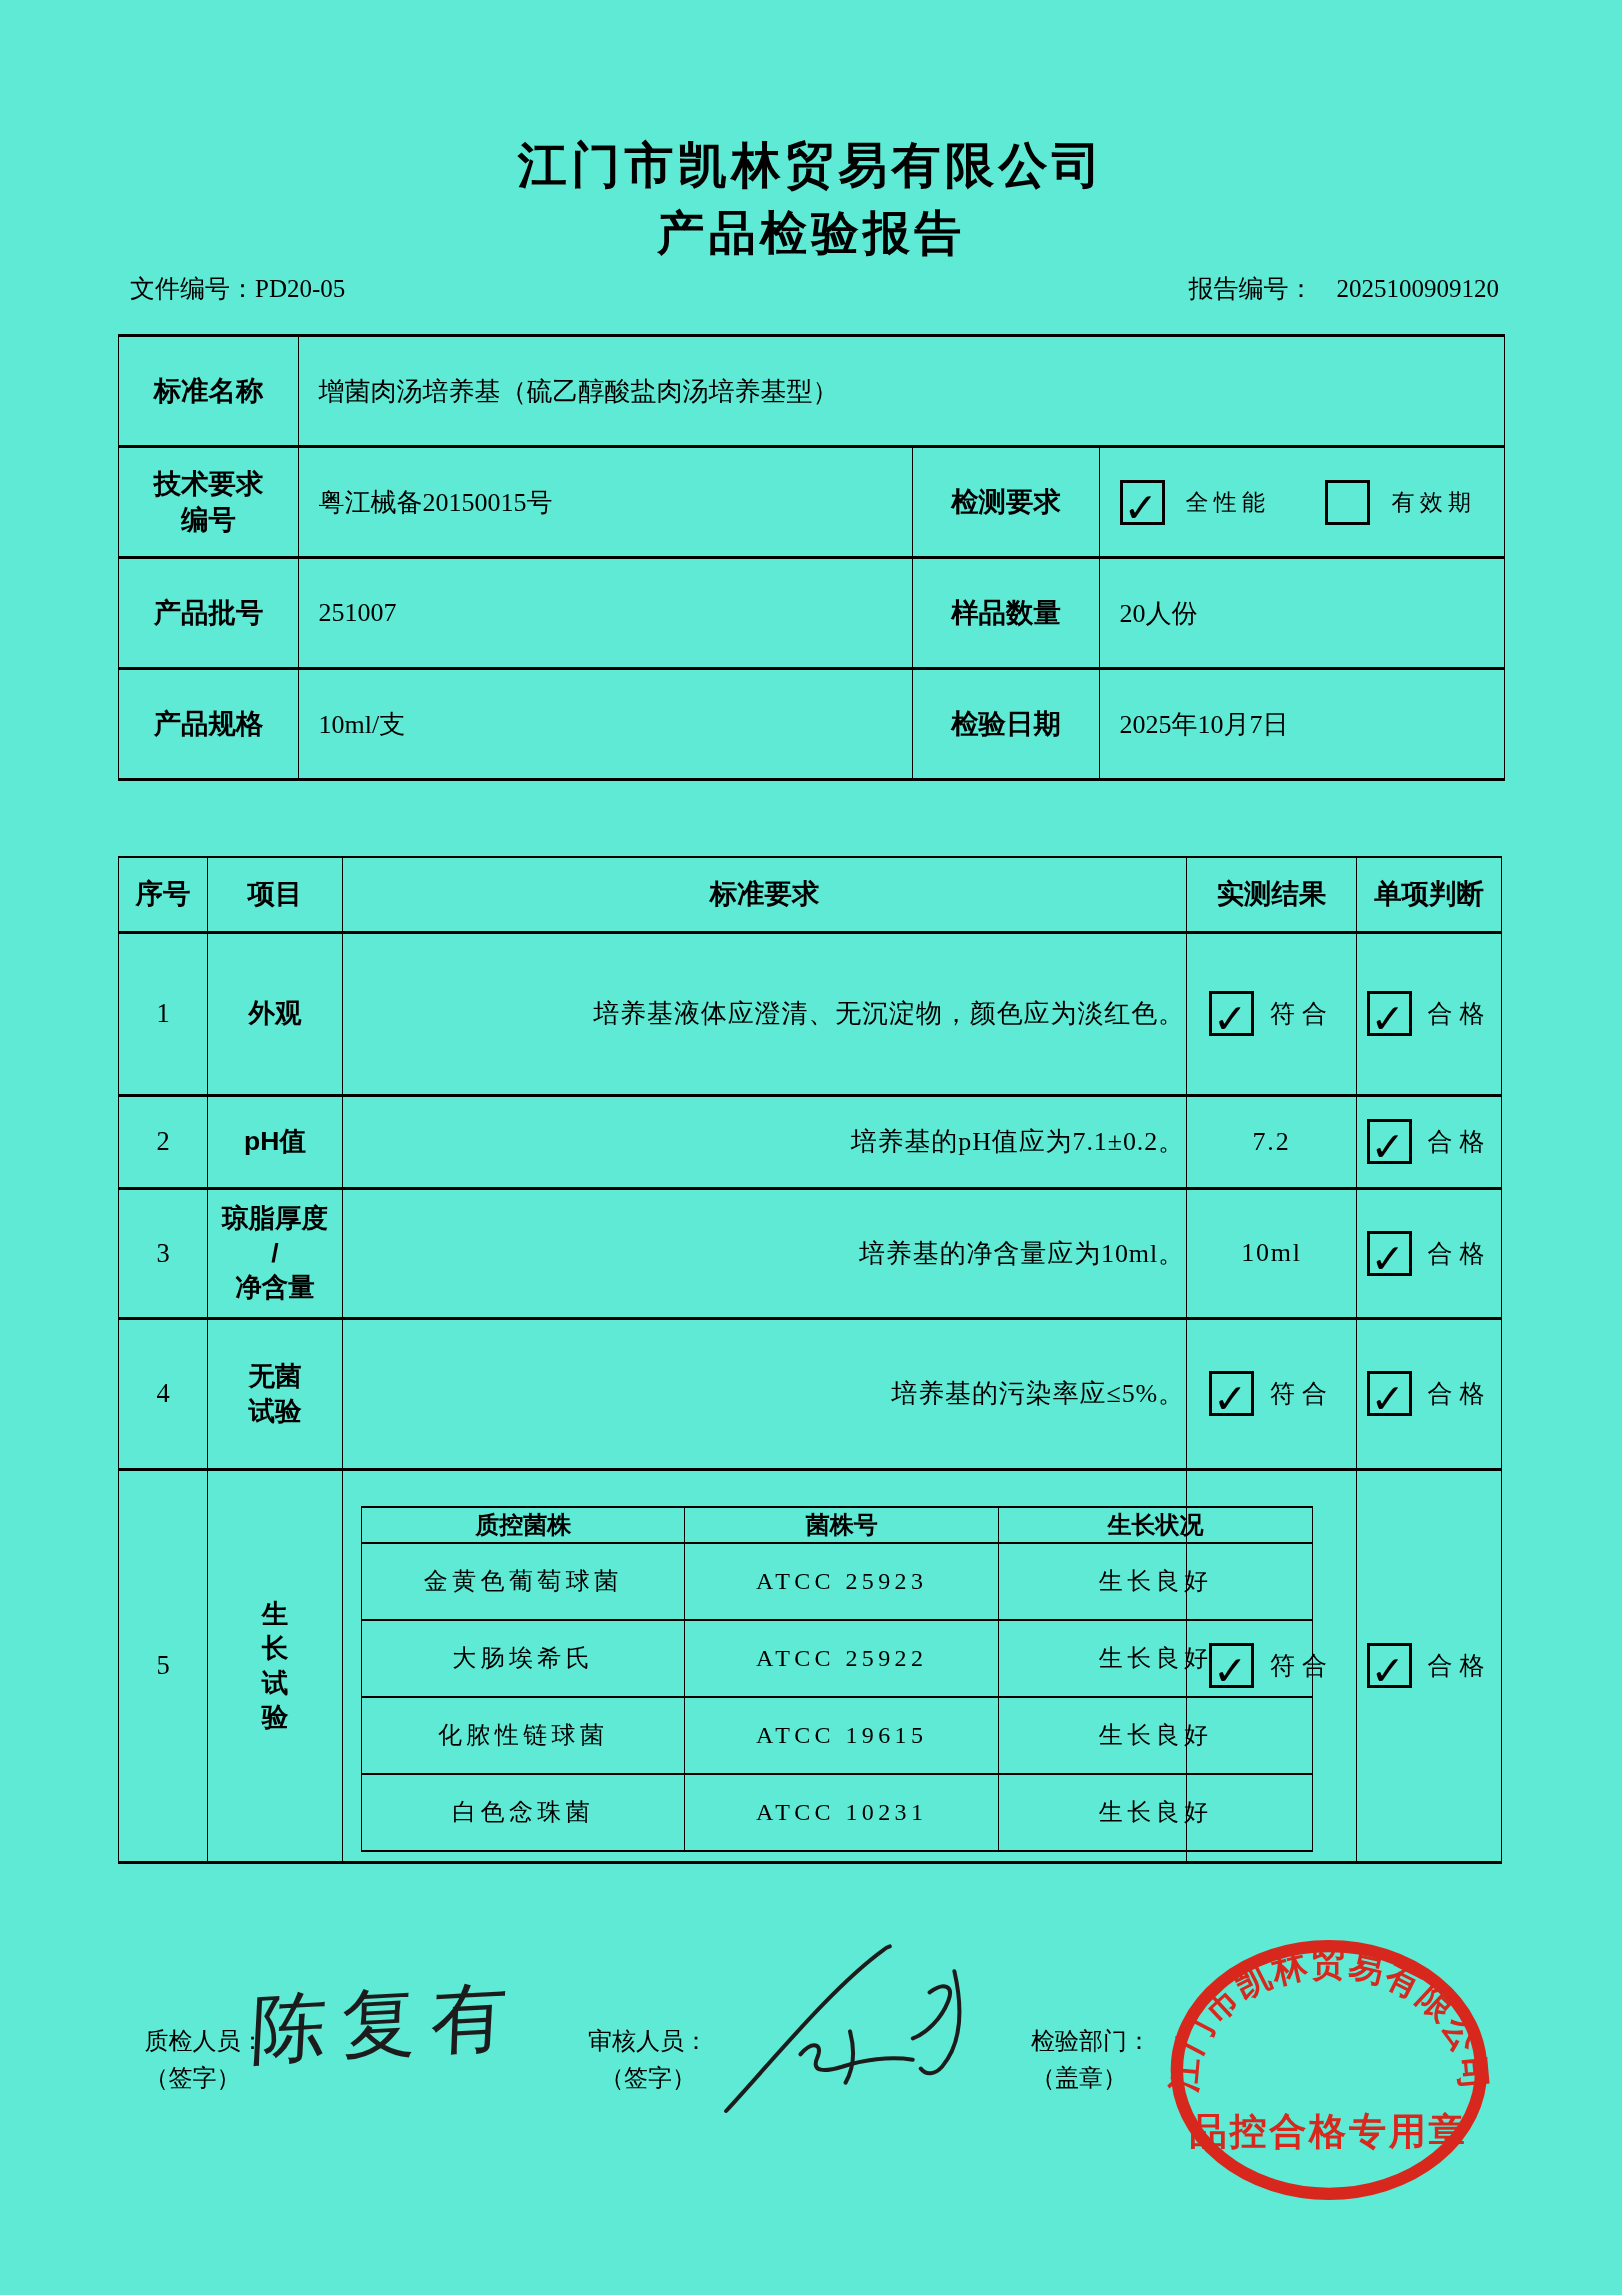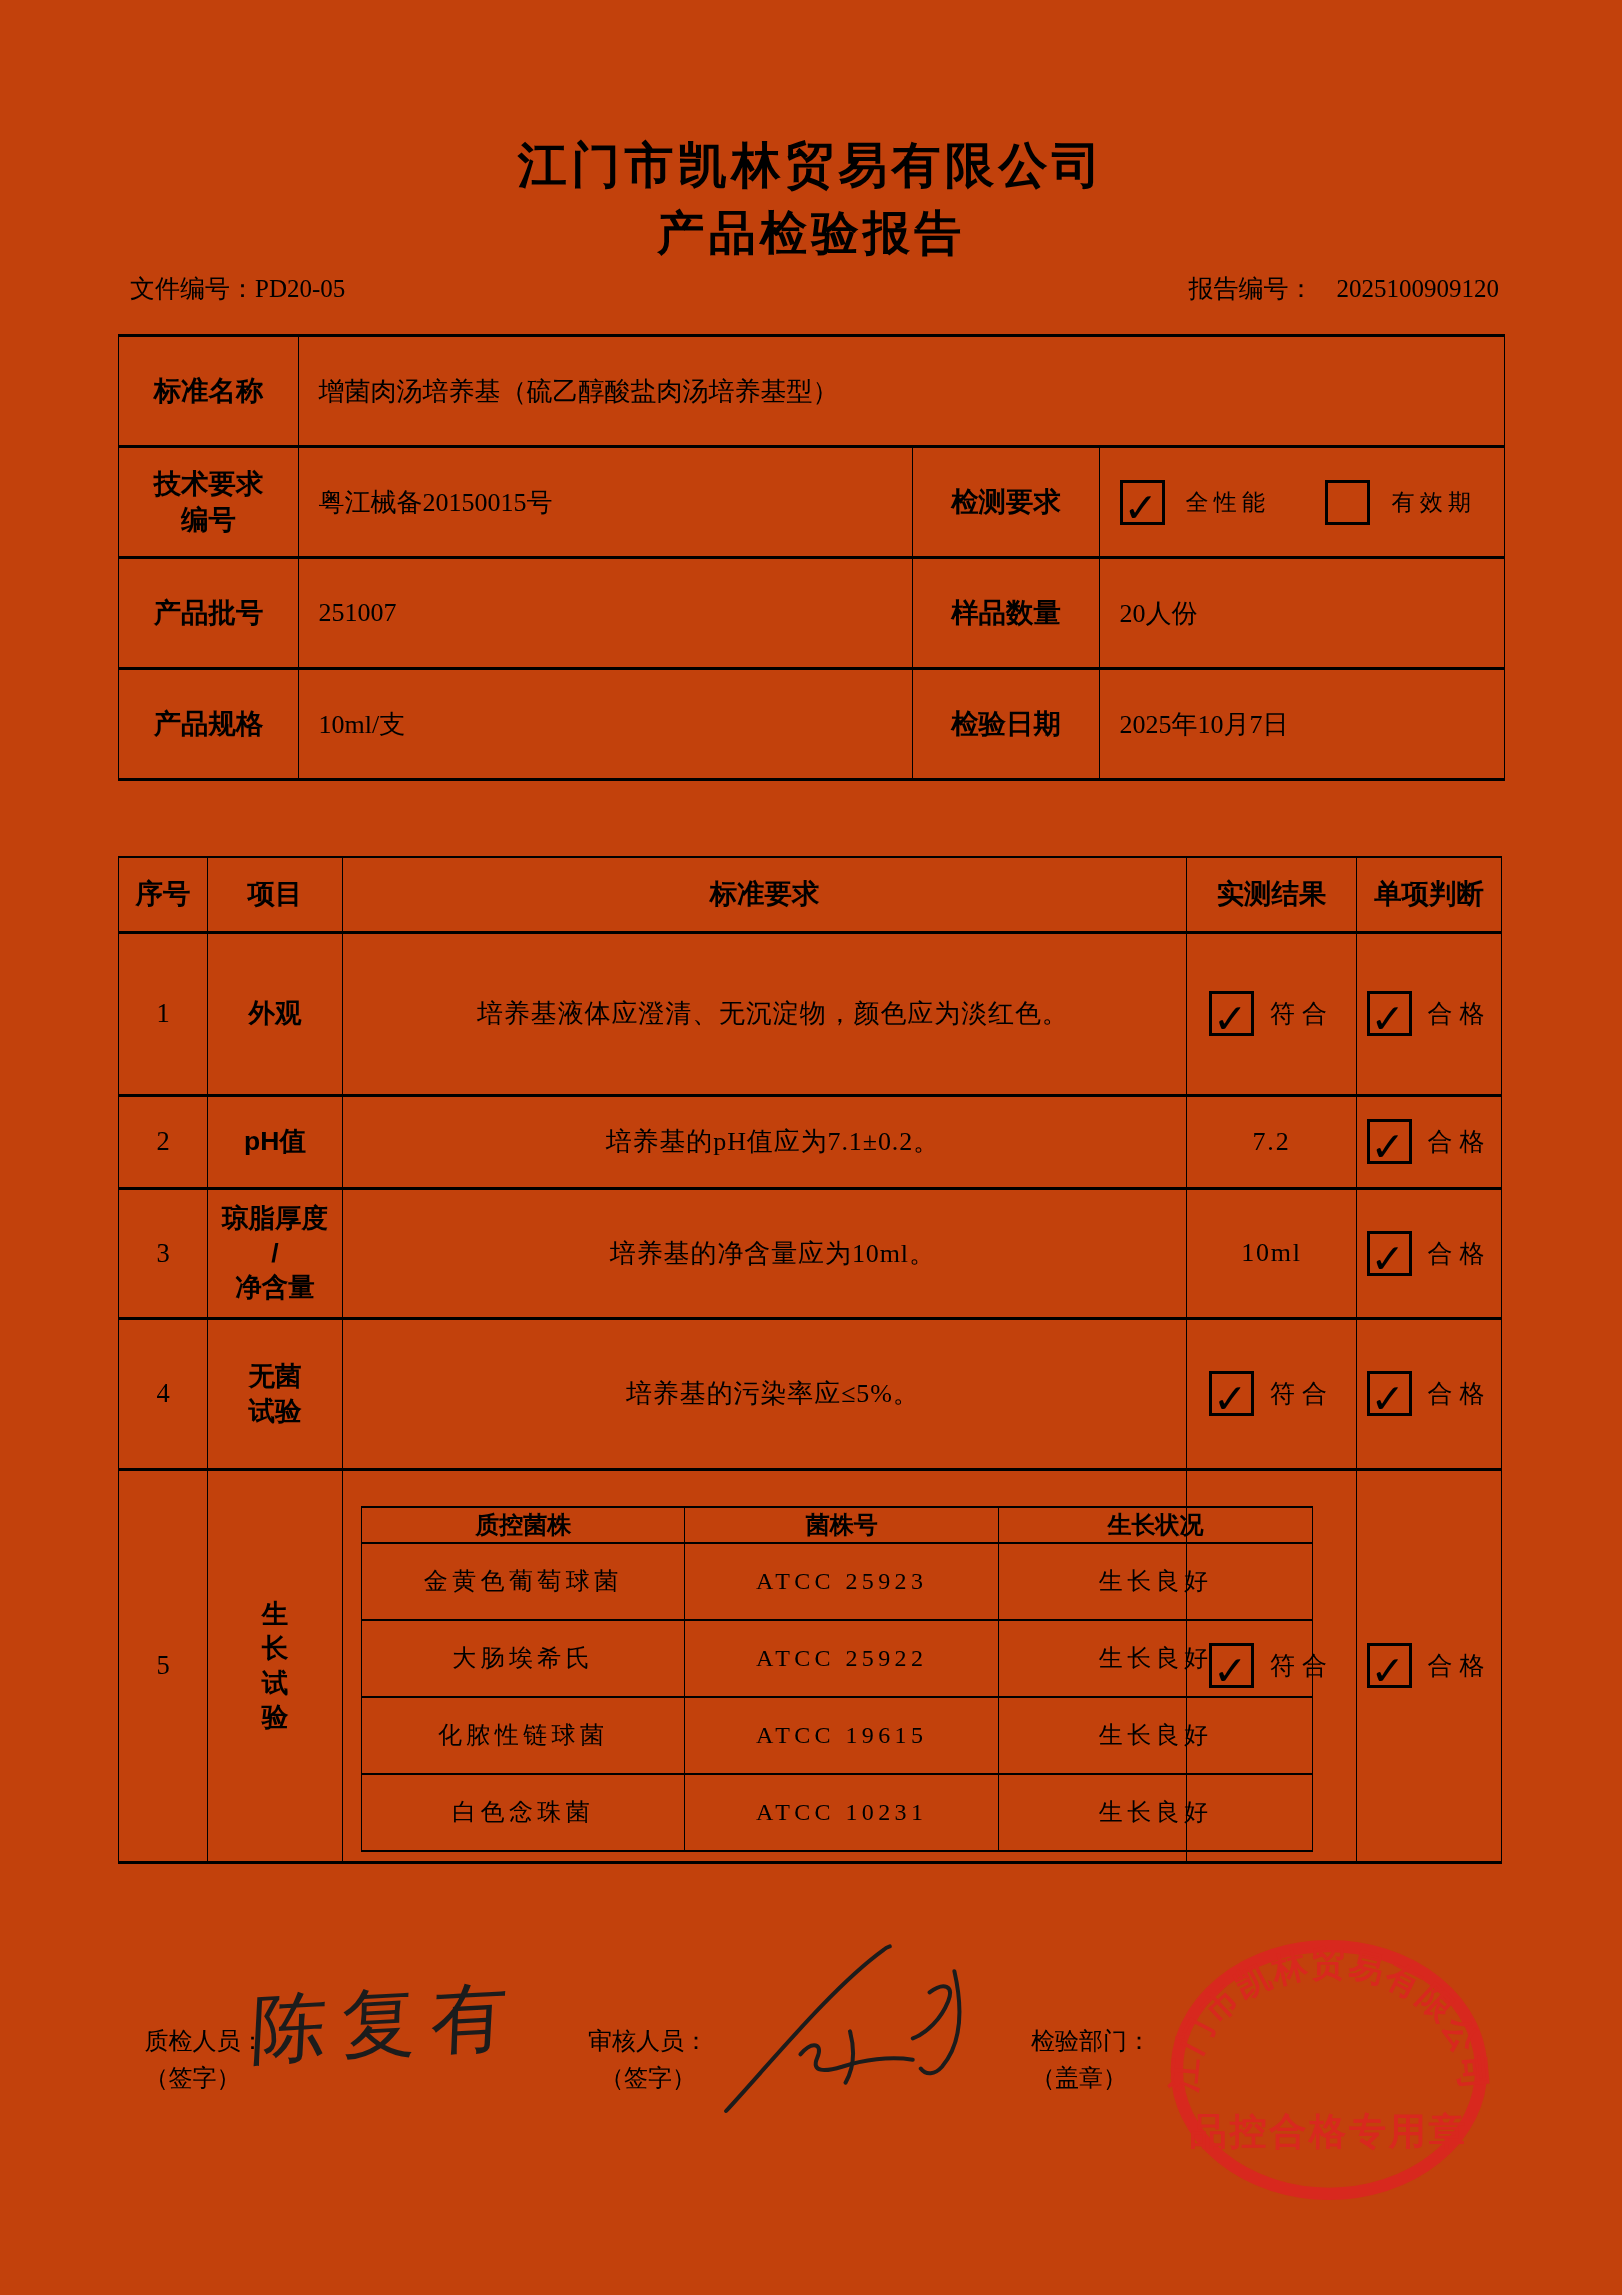--- a/index.html
+++ b/index.html
@@ -1,17 +1,17 @@
 <!DOCTYPE html>
 <html style="font-size:14px"><head>
 <meta charset="utf-8">
 <style>
   html, body { margin:0; padding:0; background:#ffffff; }
   .page {
-    position:relative; width:1623px; height:2295px; background:#c2410c;
+    position:relative; width:1623px; height:2295px; background:#5eead4;
     font-family:"Liberation Serif", serif; color:#000; overflow:hidden;
   }
   
   .company-title {
     position:absolute; top:133px; left:0; width:100%;
     text-align:center; font-family:"Liberation Serif", serif;
     font-weight:bold; font-size:49px; letter-spacing:4.4px;
   }
   .report-title {
     position:absolute; top:202px; left:0; width:100%;
@@ -57,21 +57,21 @@
   .results-table td { border:1.8px solid #000; }
   .results-table tr.h-head td { height:75px; border-bottom-width:3.5px; border-top-width:2.7px; }
   .results-table tr.h-r1 td { height:163px; border-bottom-width:3.5px; }
   .results-table tr.h-r2 td { height:93px; border-bottom-width:3.5px; }
   .results-table tr.h-r3 td { height:130px; border-bottom-width:3.5px; }
   .results-table tr.h-r4 td { height:151px; border-bottom-width:3.5px; }
   .results-table tr.h-r5 td { height:393px; border-bottom-width:3.5px; }
   .cell-c { text-align:center; vertical-align:middle; }
   .num { font-size:26.5px; }
   .item { font-size:26.5px; }
-  .req { font-size:26px; text-align:center; padding-left:17.7px; letter-spacing:0.9px; }
+  .req { font-size:26px; text-align:right; padding-left:17.7px; letter-spacing:0.9px; }
   .res-flex { display:flex; align-items:center; justify-content:center; }
   .res-label { font-size:25px; letter-spacing:7px; margin-left:16px; }
   .plain-result { font-size:26px; letter-spacing:1.8px; }
   
   .growth-cell { vertical-align:top; }
   .growth-table { margin:34px 0 0 17px; width:952px; }
   .growth-table td { border:1.8px solid #000; }
   .growth-table tr.g-head td {
     height:36px; border-top-width:2.7px; border-bottom-width:2.7px;
     font-family:"Liberation Sans", sans-serif; font-weight:bold; font-size:24px;

